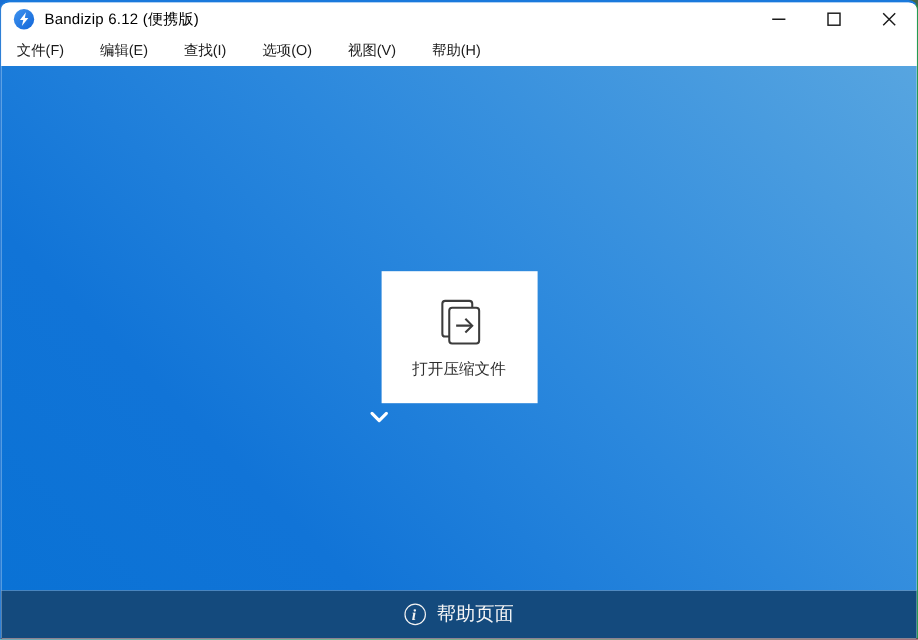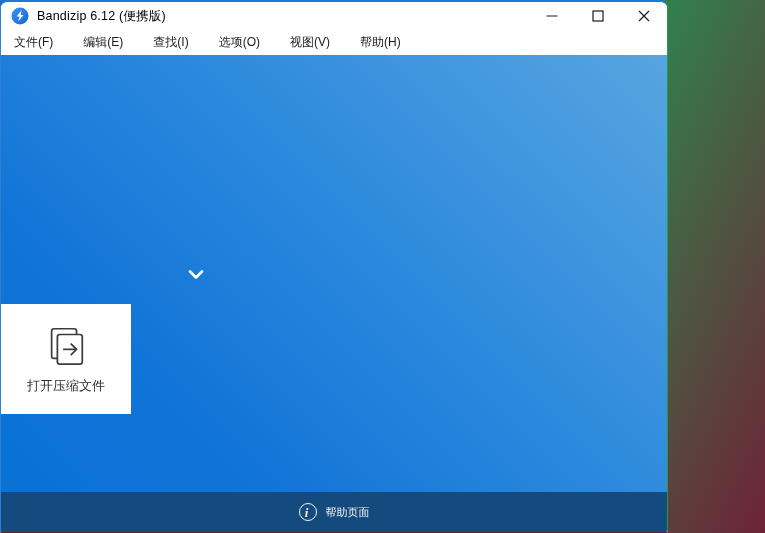--- a/index.html
+++ b/index.html
@@ -2,21 +2,21 @@
 <html><head>
 <meta charset="utf-8">
 <style>
   * { margin:0; padding:0; box-sizing:border-box; }
   html,body { width:765px; height:533px; overflow:hidden; }
   body {
     font-family:"Liberation Sans","DejaVu Sans",sans-serif;
     background:linear-gradient(115deg,#1a6fd3 0%,#1f9e54 55%,#6e2335 100%);
   }
   .window {
-    width:668px; height:533px;
+    width:765px; height:533px;
     display:flex; flex-direction:column;
     border-radius:8px 8px 2px 2px;
     overflow:hidden;
     border-top:2px solid #1a79dc;
     border-left:1px solid #2e7fd6;
     border-right:1px solid #249b52;
     border-bottom:1px solid #58242f;
     background:#fff;
     justify-content:flex-end;
   }
@@ -42,21 +42,21 @@
     padding-left:4px; flex:0 0 auto;gap:12px;
   }
   .menu-item {
     font-size:12px; color:#1a1a1a;
     padding:4px 9px; cursor:default;
   }
   
   .main {
     flex:1 1 auto; position:relative;
     background:linear-gradient(225deg,#57a5e0 0%,#2b88dd 45%,#1174d7 75%,#0a72d5 100%);
-    display:flex; flex-direction:row; align-items:center;
+    display:flex; flex-direction:column; align-items:center;
   }
   .tiles { display:flex; gap:3px; margin-top:171px; }
   .tile {
     width:130px; height:110px; background:#ffffff;
     display:flex; flex-direction:column; align-items:center; justify-content:center;
     border:none; cursor:pointer; gap:8px;
   }
   .tile-icon { width:46px; height:46px; }
   .tile-label { font-size:13px; color:#2e2e2e; }
   .expander-row { width:263px; height:22px; position:relative; }
@@ -74,21 +74,21 @@
     display:flex; align-items:center; gap:9px;
     background:transparent; border:none; cursor:pointer;
   }
   .info-circle {
     width:18px; height:18px; border:1.6px solid #f2f2f2; border-radius:50%;
     display:flex; align-items:center; justify-content:center;
     color:#f2f2f2; font-family:"Liberation Serif","DejaVu Serif",serif;
     font-style:italic; font-weight:bold; font-size:13px; line-height:1;
     padding-right:2px;
   }
-  .help-text { color:#f5f5f5; font-size:11px; }
+  .help-text { color:#f5f5f5; font-size:16px; }
 </style>
 </head>
 <body>
 
 <div class="window">
 
   <div class="titlebar">
     <svg class="app-logo" viewBox="0 0 18 18">
       <defs>
         <linearGradient id="lg" x1="0" y1="0" x2="1" y2="1">

